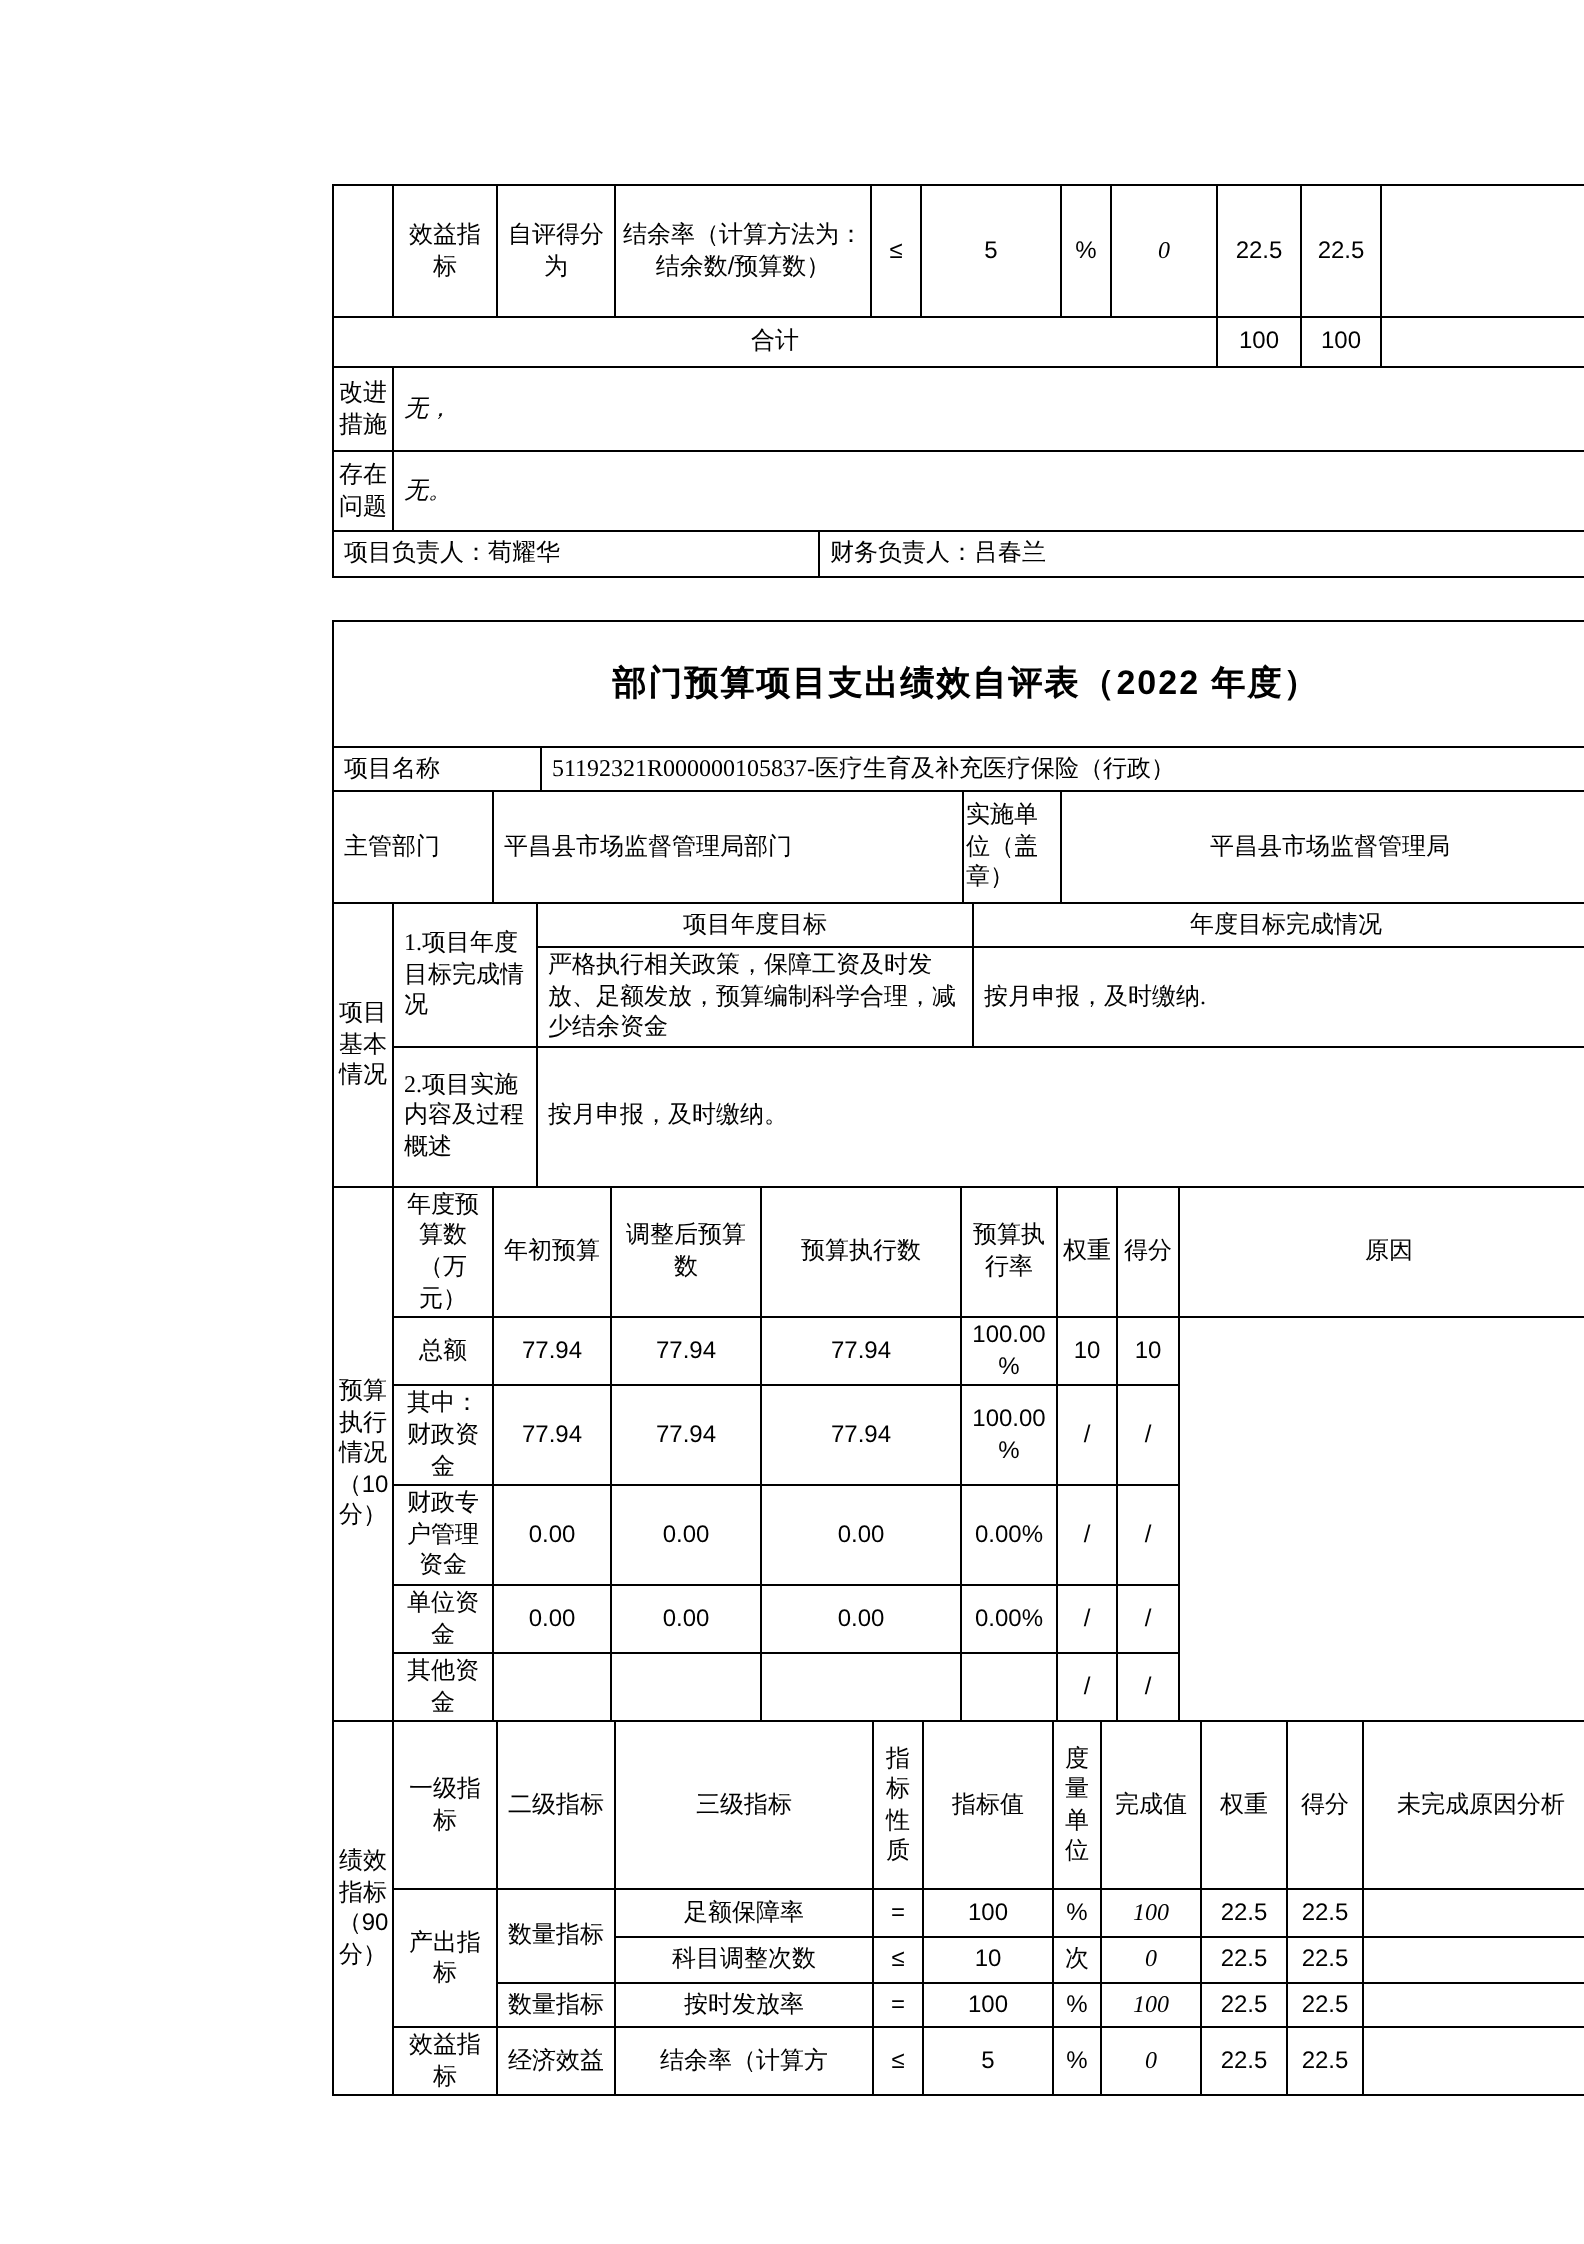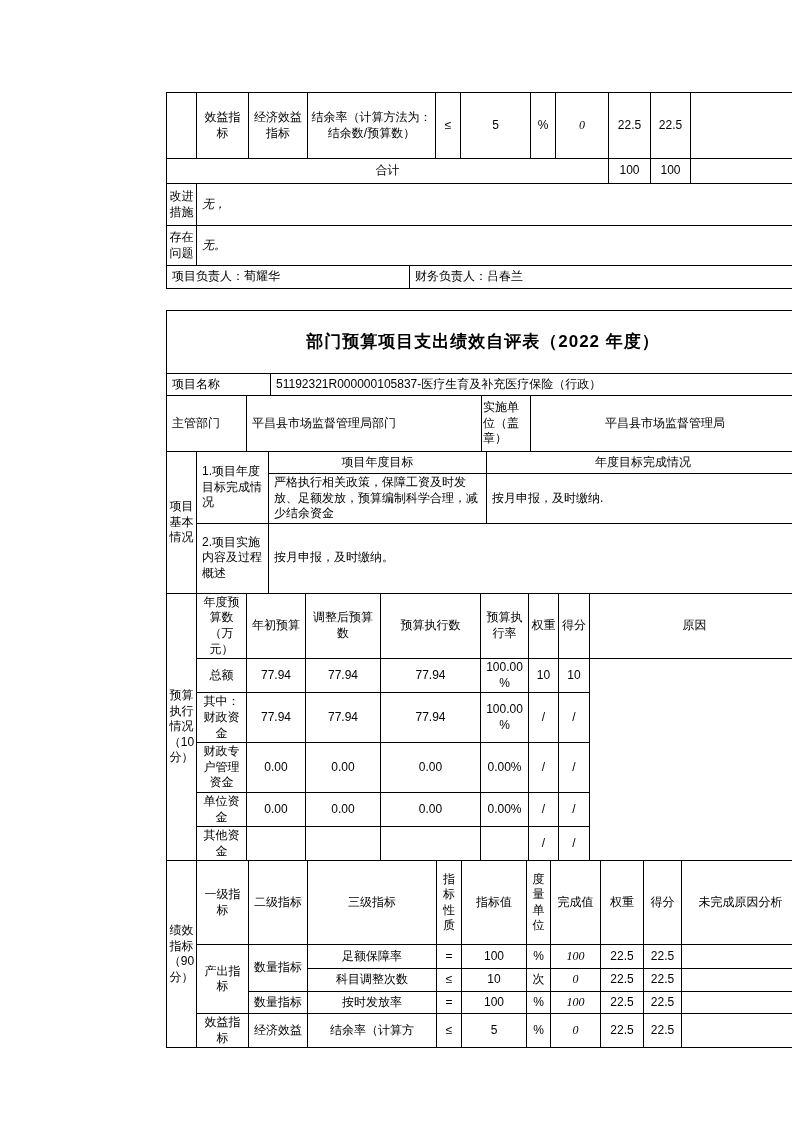--- a/index.html
+++ b/index.html
@@ -8,21 +8,21 @@
     font-family:"Liberation Sans","DejaVu Sans",sans-serif;
     position:relative;overflow:hidden;
   }
   .doc{position:absolute;left:122px;top:92px;width:633px;padding-left:44px;}
   table{border-collapse:collapse;table-layout:fixed;width:633px;margin-top:-1px;}
   table.first{margin-top:0;}
   td{
     border:1px solid #000;font-size:12px;line-height:1.3;text-align:center;
     vertical-align:middle;padding:1px 2px;overflow:hidden;word-wrap:break-word;
   }
-  .left{text-align:left;padding-left:5px;padding-right:4px;}
+  .left{text-align:left;padding-left:5px;padding-right:4px;font-family:Liberation Serif, serif;}
   .italic{font-style:italic;font-family:"Liberation Serif","DejaVu Serif",serif;}
   .vlab{word-break:break-all;font-size:12px;line-height:1.3;padding:1px;}
   .title-cell{font-size:17px;font-weight:bold;letter-spacing:1px;}
   .spacer{height:21px;}
   .pagenum{width:633px;text-align:center;font-size:12px;margin-top:13px;}
 </style>
 </head>
 <body>
 
 <div class="doc">
@@ -38,21 +38,21 @@
         <col style="width:25px">
         <col style="width:53px">
       <col style="width:42px">
         <col style="width:40px">
         <col style="width:109px">
     </colgroup>
     <tbody>
         <tr style="height:66px">
       <td></td>
       <td>效益指标</td>
-      <td>经济效益指标</td>
+      <td>自评得分为</td>
       <td>结余率（计算方法为：结余数/预算数）</td>
       <td class="vlab">≤</td>
       <td>5</td>
       <td>%</td>
       <td class="italic">0</td>
       <td>22.5</td>
       <td>22.5</td>
       <td></td>
     </tr>
     <tr style="height:25px">

